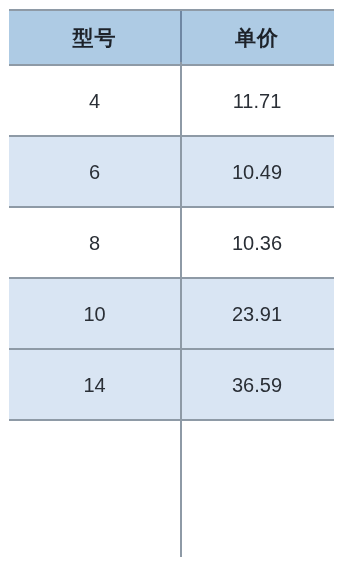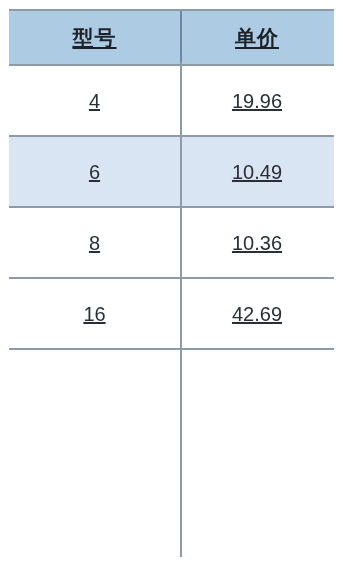--- a/index.html
+++ b/index.html
@@ -83,21 +83,20 @@
     top: 11px;
     width: 2px;
     height: 51px;
     background: #6f87a3;
     pointer-events: none;
   }
 
   .cell-text {
     display: block;
     line-height: 1;
-    text-decoration: underline;
   }
 </style>
 </head>
 <body>
 
 <div class="table-wrap">
 
   <table class="price-table">
     <colgroup>
       <col class="col-model">
@@ -112,45 +111,53 @@
           <span class="cell-text">单价</span>
         </th>
       </tr>
     </thead>
     <tbody>
       <tr>
         <td>
           <span class="cell-text">4</span>
         </td>
         <td>
-          <span class="cell-text">19.96</span>
+          <span class="cell-text">11.71</span>
         </td>
       </tr>
       <tr class="shade">
         <td>
           <span class="cell-text">6</span>
         </td>
         <td>
           <span class="cell-text">10.49</span>
         </td>
       </tr>
       <tr>
         <td>
           <span class="cell-text">8</span>
         </td>
         <td>
           <span class="cell-text">10.36</span>
         </td>
       </tr>
-      <tr>
+      <tr class="shade">
         <td>
-          <span class="cell-text">16</span>
+          <span class="cell-text">10</span>
         </td>
         <td>
-          <span class="cell-text">42.69</span>
+          <span class="cell-text">23.91</span>
+        </td>
+      </tr>
+      <tr class="shade">
+        <td>
+          <span class="cell-text">14</span>
+        </td>
+        <td>
+          <span class="cell-text">36.59</span>
         </td>
       </tr>
     </tbody>
   </table>
 
   <div class="v-divider"></div>
   <div class="v-divider-head"></div>
 
 </div>
 

